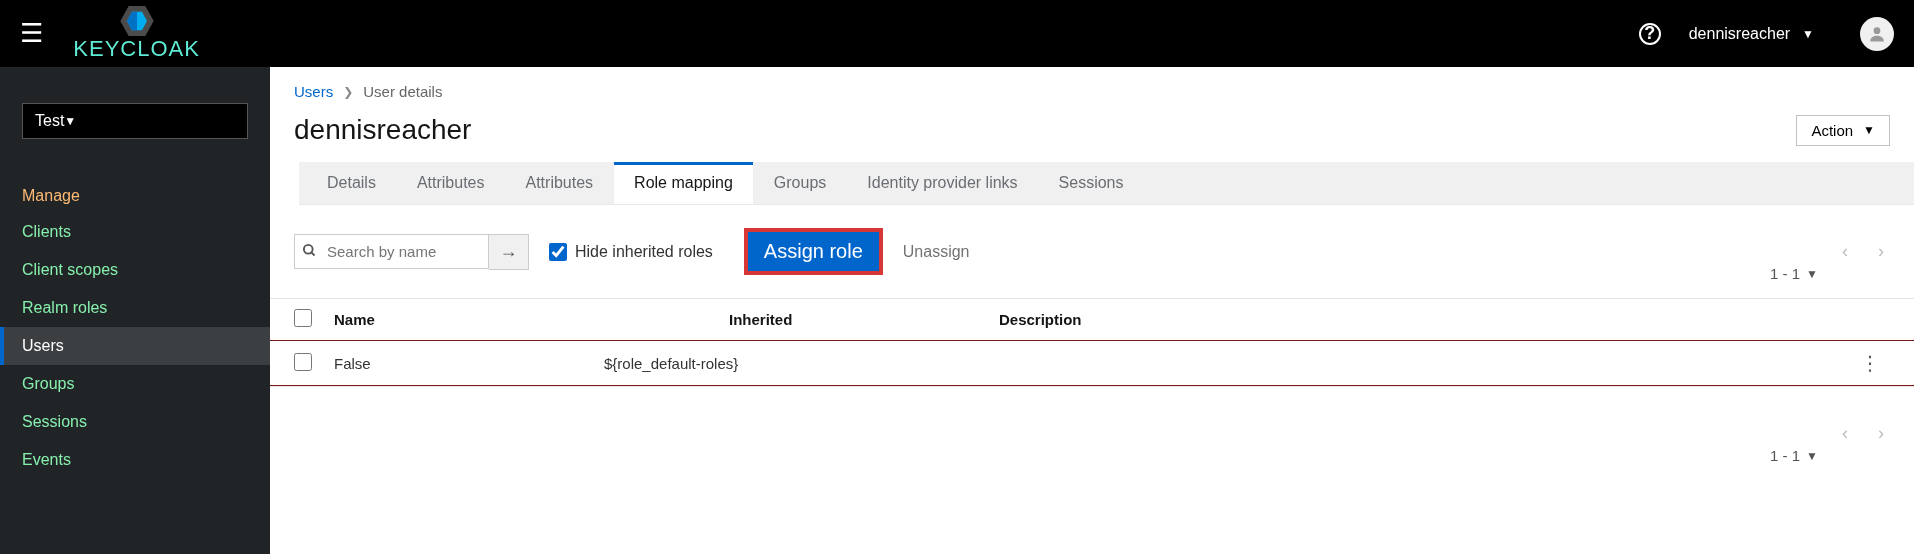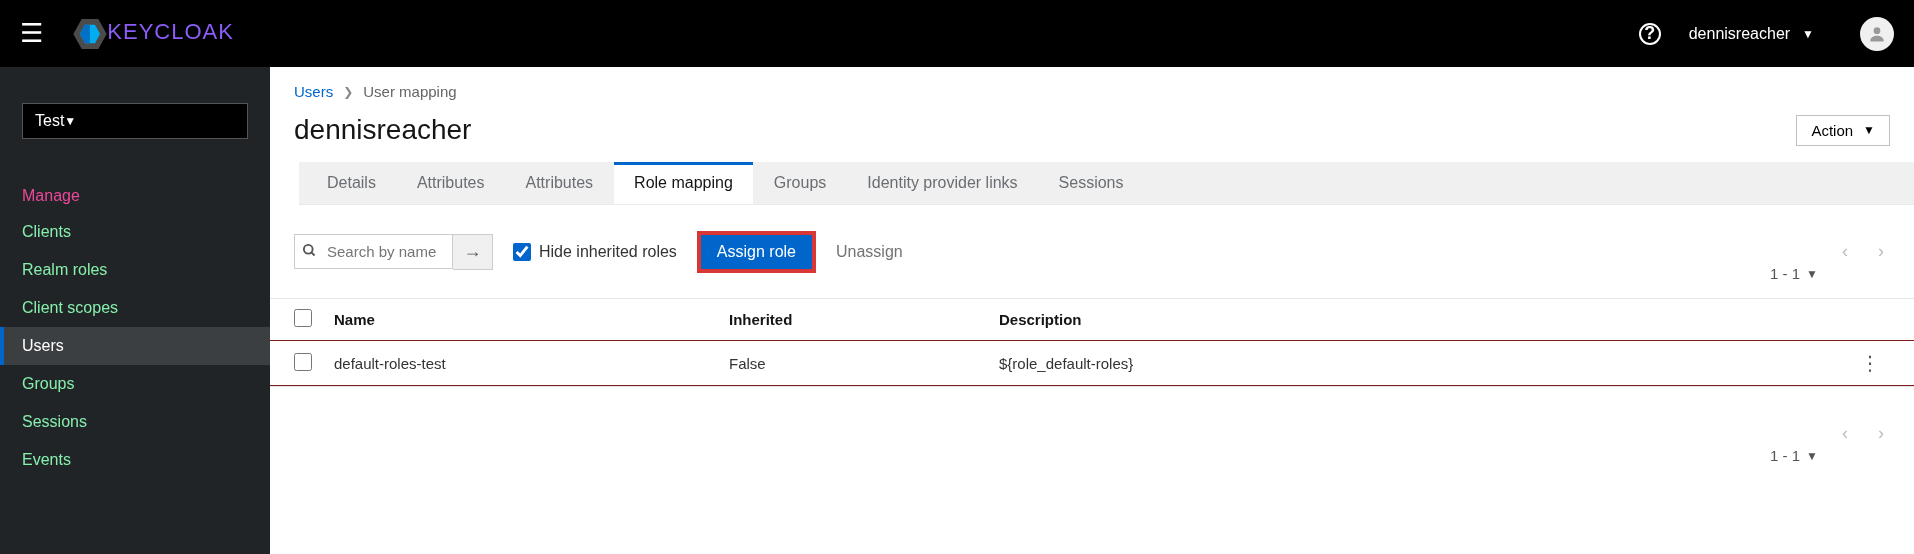--- a/index.html
+++ b/index.html
@@ -1,53 +1,53 @@
 <!DOCTYPE html>
 <html><head>
   <meta charset="utf-8">
   <style>
     * { margin: 0; padding: 0; box-sizing: border-box; font-family: "Helvetica Neue", Arial, sans-serif; }
     body { width: 1914px; height: 554px; overflow: hidden; background: #fff; }
     
     .header { height: 67px; background: #000; display: flex; align-items: center; padding: 0 20px; }
     .hamburger { color: #fff; font-size: 26px; cursor: pointer; margin-right: 30px; }
-    .logo { display: flex; align-items: flex-start; color: #8b5cf6; font-weight: 500; letter-spacing: 1px; font-size: 22px; }
+    .logo { display: flex; align-items: center; color: #5eead4; font-weight: 500; letter-spacing: 1px; font-size: 22px; flex-direction: column; }
     .header-right { margin-left: auto; display: flex; align-items: center; gap: 28px; }
     .help-icon { color: #fff; font-size: 18px; border: 2px solid #fff; border-radius: 50%; width: 22px; height: 22px; display: flex; align-items: center; justify-content: center; font-weight: bold; cursor: pointer; }
     .user-menu { color: #fff; font-size: 16px; display: flex; align-items: center; cursor: pointer; gap: 12px; }
     .caret-down { font-size: 12px; }
     .avatar { width: 34px; height: 34px; border-radius: 50%; background: #f0f0f0; display: flex; align-items: center; justify-content: center; color: #888; font-size: 20px; margin-left: 18px; cursor: pointer; }
     
     .sidebar { position: absolute; top: 67px; left: 0; width: 270px; height: calc(554px - 67px); background: #212427; color: #ddd; }
     .realm-select { margin: 36px 22px; padding: 8px 12px; border: 1px solid #555; background: #000; color: #fff; font-size: 16px; display: flex; justify-content: flex-start; align-items: center; cursor: pointer; }
-    .nav-section-title { padding: 12px 22px 8px; color: #ec4899; font-size: 16px; }
+    .nav-section-title { padding: 12px 22px 8px; color: #fdba74; font-size: 16px; }
     .nav-item { padding: 10px 22px; color: #86efac; font-size: 16px; cursor: pointer; }
     .nav-item.active { background: #3c3f42; border-left: 4px solid #0066cc; padding-left: 18px; color: #fff; }
     
     .main { position: absolute; top: 67px; left: 270px; right: 0; height: calc(554px - 67px); background: #fff; }
     .breadcrumb { padding: 16px 24px 10px; font-size: 15px; color: #666; display: flex; align-items: center; gap: 10px; }
     .breadcrumb a { color: #0066cc; text-decoration: none; }
     .bc-sep { color: #888; font-size: 12px; }
     .title-row { display: flex; justify-content: space-between; align-items: center; padding: 4px 24px 16px; }
     .page-title { font-size: 28px; font-weight: 400; color: #151515; }
     .action-dropdown { padding: 6px 14px; border: 1px solid #c1c1c1; background: #fff; font-size: 15px; display: flex; align-items: center; gap: 10px; cursor: pointer; text-align: right; }
     
     .tabs { display: flex; background: #f0f0f0; border-bottom: 1px solid #e9e9e9; padding-left: 8px; margin-left: 29px; }
     .tab { padding: 12px 20px; font-size: 16px; color: #6a6e73; cursor: pointer; background: #f0f0f0; margin-right: 1px; }
     .tab.active { background: #fff; color: #151515; border-top: 3px solid #0066cc; padding-top: 9px; }
     
     .toolbar { display: flex; align-items: center; padding: 16px 24px; gap: 20px; }
     .search-box { display: flex; align-items: center; }
-    .search-input { padding: 8px 10px 8px 32px; border: 1px solid #ccc; font-size: 15px; width: 159px; background: transparent; }
+    .search-input { padding: 8px 10px 8px 32px; border: 1px solid #ccc; font-size: 15px; width: 195px; background: transparent; }
     .search-wrap { position: relative; }
     .search-icon { position: absolute; left: 8px; top: 50%; transform: translateY(-50%); color: #666; font-size: 15px; }
     .search-btn { width: 40px; height: 36px; background: #f0f0f0; border: 1px solid #ccc; border-left: none; display: flex; align-items: center; justify-content: center; color: #555; cursor: pointer; font-size: 18px; }
     .chk { display: flex; align-items: center; gap: 8px; font-size: 16px; color: #333; }
     .chk input { width: 18px; height: 18px; accent-color: #0066cc; }
-    .assign-role-btn { background: #0066cc; color: #fff; padding: 8px 16px; border: 4px solid #d93636; font-size: 16px; cursor: pointer; }
+    .assign-role-btn { background: #0066cc; color: #fff; padding: 8px 16px; border: 4px solid #d93636; font-size: 20px; cursor: pointer; margin-left: 11px; }
     .unassign-btn { color: #737373; font-size: 16px; background: none; border: none; cursor: pointer; }
     .toolbar-right { margin-left: auto; display: flex; align-items: center; gap: 18px; color: #555; font-size: 15px; }
     .pager-count { display: flex; align-items: center; gap: 6px; margin-top: 44px; }
     .pager-arrow { color: #bbb; font-size: 18px; cursor: pointer; padding: 0 6px; }
     
     .table { width: 100%; border-top: 1px solid #e5e5e5; border-bottom: 1px solid #e5e5e5; }
     .table-row { display: flex; align-items: center; padding: 10px 24px; border-bottom: 1px solid #7f1d1d; font-size: 15px; color: #333; }
     .table-row.header-row { font-weight: 600; color: #151515; }
     .col-check { width: 40px; }
     .col-check input { width: 18px; height: 18px; }
@@ -88,33 +88,33 @@
   </div>
 </div>
 
 <div class="sidebar">
   <div class="realm-select">
     <span>Test</span>
     <span class="caret-down">▼</span>
   </div>
   <div class="nav-section-title">Manage</div>
   <div class="nav-item">Clients</div>
+  <div class="nav-item">Client scopes</div>
   <div class="nav-item">Realm roles</div>
-  <div class="nav-item">Client scopes</div>
   <div class="nav-item active">Users</div>
   <div class="nav-item">Groups</div>
   <div class="nav-item">Sessions</div>
   <div class="nav-item">Events</div>
 </div>
 
 <div class="main">
   <div class="breadcrumb">
     <a href="#">Users</a>
     <span class="bc-sep">❯</span>
-    <span>User mapping</span>
+    <span>User details</span>
   </div>
   <div class="title-row">
     <h1 class="page-title">dennisreacher</h1>
     <div class="action-dropdown">
       <span>Action</span>
       <span class="caret-down">▼</span>
     </div>
   </div>
   <div class="tabs">
     <div class="tab">Details</div>
@@ -158,21 +158,20 @@
   <div class="table">
     <div class="table-row header-row">
       <div class="col-check"><input type="checkbox" style=""></div>
       <div class="col-name">Name</div>
       <div class="col-inherited">Inherited</div>
       <div class="col-desc">Description</div>
       <div class="col-kebab"></div>
     </div>
     <div class="table-row">
       <div class="col-check"><input type="checkbox" style=""></div>
-      <div class="col-name">default-roles-test</div>
       <div class="col-inherited">False</div>
       <div class="col-desc">${role_default-roles}</div>
       <div class="col-kebab">⋮</div>
     </div>
   </div>
 
   <div class="bottom-pager">
     <div class="pager-count">
       <span>1 - 1</span>
       <span class="caret-down">▼</span>

